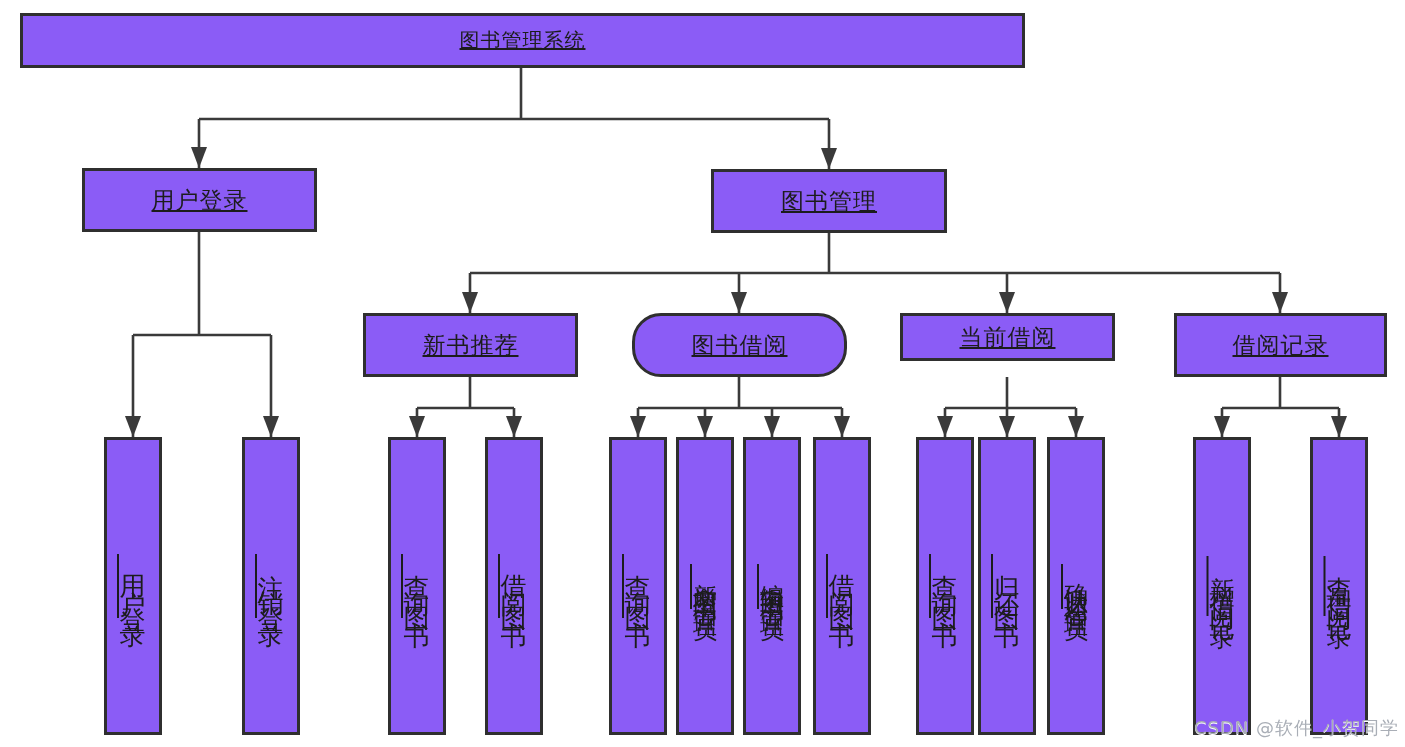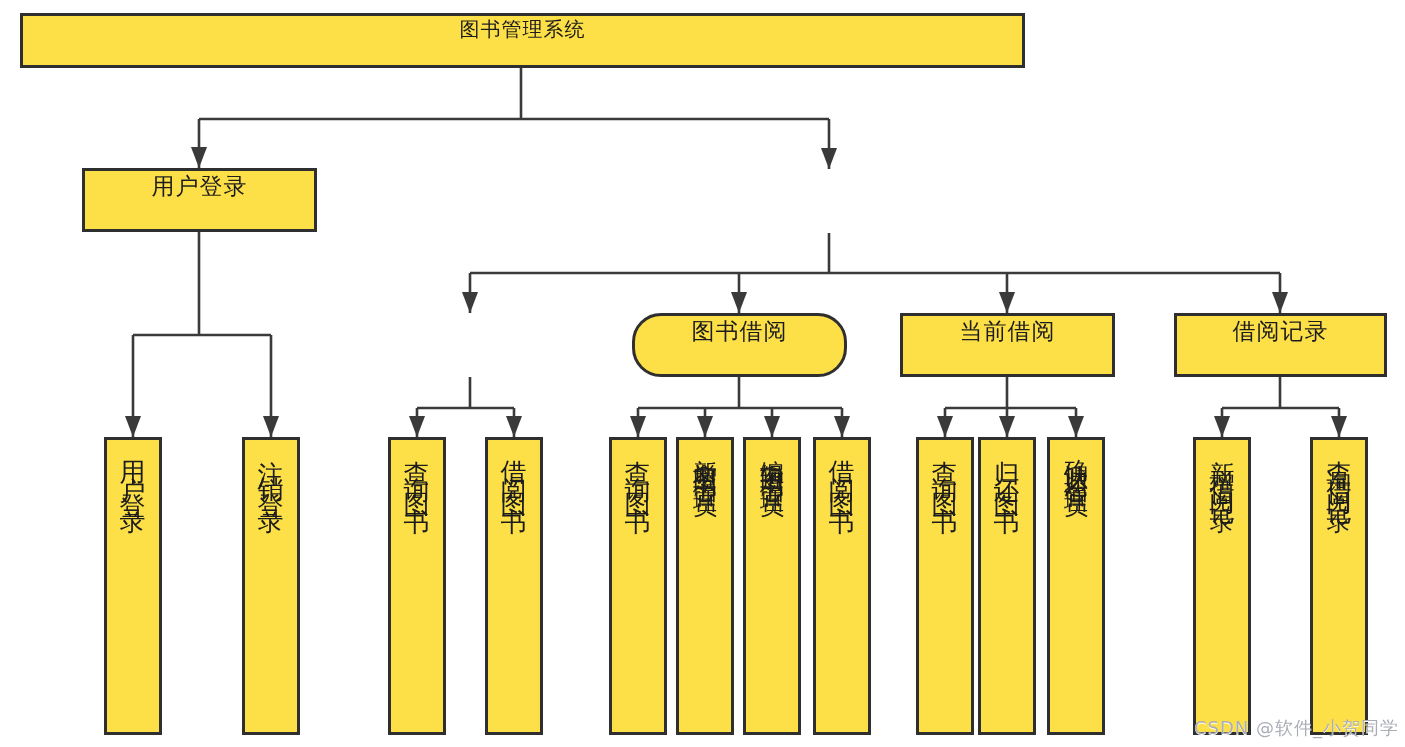--- a/index.html
+++ b/index.html
@@ -9,39 +9,40 @@
     background:var(--background-color,#fff);
     font-family:"DejaVu Sans","Liberation Sans",sans-serif;
     overflow:hidden;
   }
   #connectors{position:absolute;left:0;top:0;width:1405px;height:747px;}
   #connectors path{stroke:var(--line-color,#3a3a3a);stroke-width:2.6;fill:none;}
   #connectors polygon{fill:var(--line-color,#3a3a3a);stroke:none;}
   .node{
     position:absolute;box-sizing:border-box;
     border:3px solid var(--box-border-color,#2f2f2f);
-    background:#fde047;
-    display:flex;align-items:flex-start;justify-content:center;
+    background:#8b5cf6;
+    display:flex;align-items:center;justify-content:center;
     color:var(--text-color,#1c1c1c);
+    text-decoration:underline;
   }
   .h-node{font-size:23px;letter-spacing:1px;white-space:nowrap;}
   .root-node{font-size:20px;}
   .v-node span{
     writing-mode:vertical-rl;text-orientation:mixed;
     font-size:26px;letter-spacing:16px;line-height:1;
   }
   .v-node.len6 span{font-size:25px;letter-spacing:10px;}
   .v-node.len9 span{font-size:24px;letter-spacing:5px;}
   
   #n-root{left:20px;top:13px;width:1005px;height:55px;}
   #n-user-login{left:82px;top:168px;width:235px;height:64px;}
   #n-book-mgmt{left:711px;top:169px;width:236px;height:64px;}
   #n-new-book{left:363px;top:313px;width:215px;height:64px;}
   #n-book-borrow{left:632px;top:313px;width:215px;height:64px;border-radius:29px;}
-  #n-current-borrow{left:900px;top:313px;width:215px;height:64px;}
+  #n-current-borrow{left:900px;top:313px;width:215px;height:48px;}
   #n-borrow-record{left:1174px;top:313px;width:213px;height:64px;}
   .leaf{top:437px;width:58px;height:298px;}
   #lf1{left:104px;} #lf2{left:242px;} #lf3{left:388px;} #lf4{left:485px;}
   #lf5{left:609px;} #lf6{left:676px;} #lf7{left:743px;} #lf8{left:813px;}
   #lf9{left:916px;} #lf10{left:978px;} #lf11{left:1047px;}
   #lf12{left:1193px;} #lf13{left:1310px;}
   #watermark{
     position:absolute;right:6px;top:716px;
     font-size:18px;color:var(--watermark-color,#a9aeb6);
     white-space:nowrap;letter-spacing:1px;
@@ -89,21 +90,27 @@
     <polygon points="1331,416 1347,416 1339,437"></polygon>
   </svg>
 
   <div id="n-root" class="node h-node root-node">
     <span>图书管理系统</span>
   </div>
 
   <div id="n-user-login" class="node h-node">
     <span>用户登录</span>
   </div>
+  <div id="n-book-mgmt" class="node h-node">
+    <span>图书管理</span>
+  </div>
 
+  <div id="n-new-book" class="node h-node">
+    <span>新书推荐</span>
+  </div>
   <div id="n-book-borrow" class="node h-node">
     <span>图书借阅</span>
   </div>
   <div id="n-current-borrow" class="node h-node">
     <span>当前借阅</span>
   </div>
   <div id="n-borrow-record" class="node h-node">
     <span>借阅记录</span>
   </div>
 

